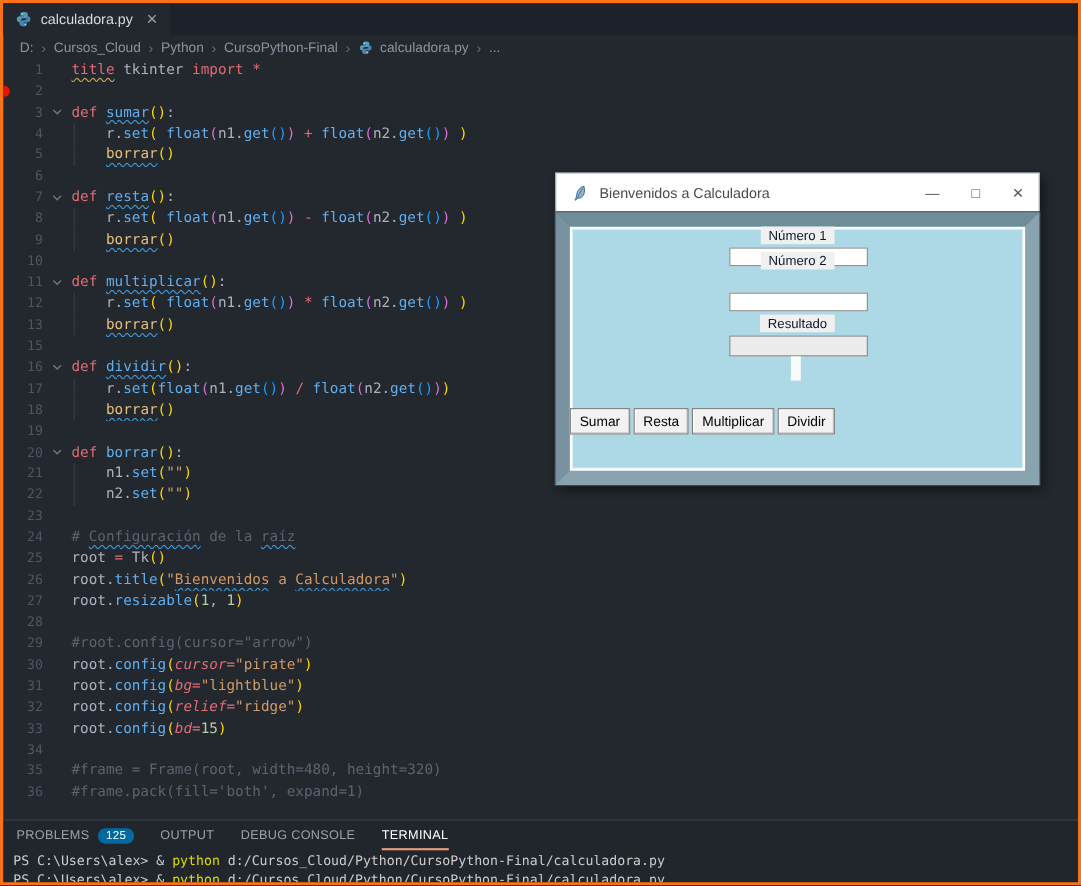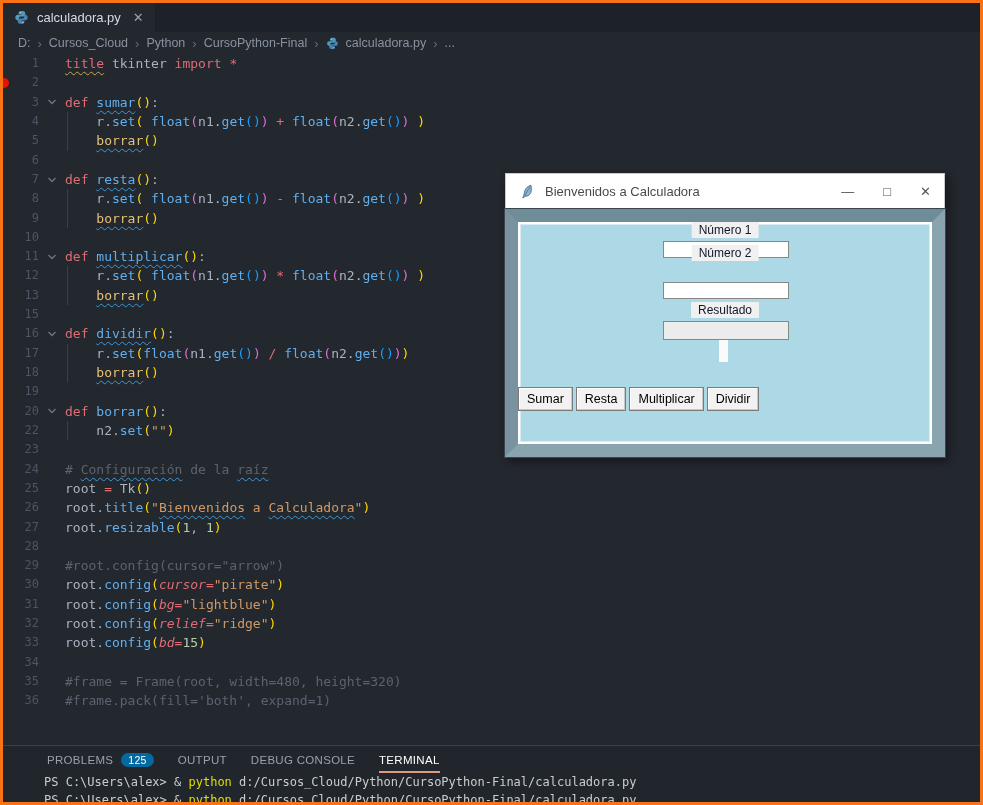--- a/index.html
+++ b/index.html
@@ -30,32 +30,32 @@
   .breakpoint{position:absolute;left:-4px;width:10px;height:10px;border-radius:50%;
         background:#e51400;}
   .id{color:#abb2bf}.kw{color:#e06c75}.fn{color:#61afef}.fy{color:#e5c07b}
   .str{color:#d19a66}.num{color:#b5cea8}.cmt{color:#5c6370}
   .b1{color:#ffd700}.b2{color:#da70d6}.b3{color:#179fff}
   .it{font-style:italic}
   .wb{text-decoration:underline wavy #3e9ad6 1px;text-underline-offset:3px;}
   .wy{text-decoration:underline wavy #c8a94e 1px;text-underline-offset:3px;}
   
   .panel{position:absolute;left:0;right:0;bottom:0;height:56px;background:#21252c;
-         border-top:1px solid #394049;overflow:hidden;padding-left:32px;}
+         border-top:1px solid #394049;overflow:hidden;}
   .ptabs{display:flex;align-items:center;height:27px;padding-left:12px;gap:24px;
          font-size:11.5px;color:#9aa1ab;letter-spacing:.3px;}
   .ptab{display:flex;align-items:center;gap:8px;height:100%;box-sizing:border-box;
         padding-top:2px;border-bottom:2px solid transparent;}
   .ptab.active{color:#ffffff;border-bottom-color:#e2987a;}
   .badge{background:#0369a1;color:#fff;border-radius:9px;padding:1px 7px;font-size:10.5px;}
   .term{font-family:"DejaVu Sans Mono",monospace;font-size:12px;color:#cccccc;
         line-height:18px;padding-left:9px;white-space:pre;}
   .t-y{color:#dede00}
   
-  .tkwin{position:absolute;left:502px;top:154px;width:440px;box-shadow:3px 4px 9px rgba(0,0,0,.45);margin-top:16px;}
+  .tkwin{position:absolute;left:502px;top:154px;width:440px;box-shadow:3px 4px 9px rgba(0,0,0,.45);}
   .tktitle{height:36px;background:#ffffff;display:flex;align-items:center;gap:11px;
            padding:0 13px;border:1px solid #c3cad0;border-bottom:none;box-sizing:border-box;
            font-size:13px;color:#4a4a4a;}
   .tktitle .t{flex:1;}
   .tkctrl{display:flex;gap:29px;color:#555;font-size:13px;}
   .tkctrl span{cursor:default;}
   .tkbody{position:relative;height:248px;box-sizing:border-box;background:#add8e6;
           border:13px solid #7e98a4;border-top-color:#6f8c99;border-left-color:#78929f;
           border-right-color:#8aa4af;border-bottom-color:#8aa4af;
           box-shadow:inset 0 0 0 2px #ffffff, inset 0 0 0 3px #d9ebf2;
@@ -136,20 +136,21 @@
       <div class="cline"><span class="ln">15</span><span class="fold"></span><span class="code"></span></div>
       <div class="cline"><span class="ln">16</span><span class="fold"><svg width="10" height="10" viewBox="0 0 10 10">
             <path d="M1.5 3l3.5 3.5L8.5 3" stroke="#6e7681" fill="none" stroke-width="1.3"></path>
           </svg></span><span class="code"><span class="kw">def </span><span class="fn wb">dividir</span><span class="b1">(</span><span class="b1">)</span><span class="id">:</span></span></div>
       <div class="cline guide"><span class="ln">17</span><span class="fold"></span><span class="code"><span class="id">    r.</span><span class="fn">set</span><span class="b1">(</span><span class="fn">float</span><span class="b2">(</span><span class="id">n1.</span><span class="fn">get</span><span class="b3">(</span><span class="b3">)</span><span class="b2">)</span><span class="kw"> / </span><span class="fn">float</span><span class="b2">(</span><span class="id">n2.</span><span class="fn">get</span><span class="b3">(</span><span class="b3">)</span><span class="b2">)</span><span class="b1">)</span></span></div>
       <div class="cline guide"><span class="ln">18</span><span class="fold"></span><span class="code"><span class="id">    </span><span class="fy wb">borrar</span><span class="b1">(</span><span class="b1">)</span></span></div>
       <div class="cline"><span class="ln">19</span><span class="fold"></span><span class="code"></span></div>
       <div class="cline"><span class="ln">20</span><span class="fold"><svg width="10" height="10" viewBox="0 0 10 10">
             <path d="M1.5 3l3.5 3.5L8.5 3" stroke="#6e7681" fill="none" stroke-width="1.3"></path>
           </svg></span><span class="code"><span class="kw">def </span><span class="fn">borrar</span><span class="b1">(</span><span class="b1">)</span><span class="id">:</span></span></div>
+      <div class="cline guide"><span class="ln">21</span><span class="fold"></span><span class="code"><span class="id">    n1.</span><span class="fn">set</span><span class="b1">(</span><span class="str">""</span><span class="b1">)</span></span></div>
       <div class="cline guide"><span class="ln">22</span><span class="fold"></span><span class="code"><span class="id">    n2.</span><span class="fn">set</span><span class="b1">(</span><span class="str">""</span><span class="b1">)</span></span></div>
       <div class="cline"><span class="ln">23</span><span class="fold"></span><span class="code"></span></div>
       <div class="cline"><span class="ln">24</span><span class="fold"></span><span class="code"><span class="cmt"># </span><span class="cmt wb">Configuración</span><span class="cmt"> de la </span><span class="cmt wb">raíz</span></span></div>
       <div class="cline"><span class="ln">25</span><span class="fold"></span><span class="code"><span class="id">root </span><span class="kw">=</span><span class="id"> Tk</span><span class="b1">(</span><span class="b1">)</span></span></div>
       <div class="cline"><span class="ln">26</span><span class="fold"></span><span class="code"><span class="id">root.</span><span class="fn">title</span><span class="b1">(</span><span class="str">"</span><span class="str wb">Bienvenidos</span><span class="str"> a </span><span class="str wb">Calculadora</span><span class="str">"</span><span class="b1">)</span></span></div>
       <div class="cline"><span class="ln">27</span><span class="fold"></span><span class="code"><span class="id">root.</span><span class="fn">resizable</span><span class="b1">(</span><span class="num">1</span><span class="id">, </span><span class="num">1</span><span class="b1">)</span></span></div>
       <div class="cline"><span class="ln">28</span><span class="fold"></span></div>
       <div class="cline"><span class="ln">29</span><span class="fold"></span><span class="code"><span class="cmt">#root.config(cursor="arrow")</span></span></div>
       <div class="cline"><span class="ln">30</span><span class="fold"></span><span class="code"><span class="id">root.</span><span class="fn">config</span><span class="b1">(</span><span class="kw it">cursor=</span><span class="str">"pirate"</span><span class="b1">)</span></span></div>
       <div class="cline"><span class="ln">31</span><span class="fold"></span><span class="code"><span class="id">root.</span><span class="fn">config</span><span class="b1">(</span><span class="kw it">bg=</span><span class="str">"lightblue"</span><span class="b1">)</span></span></div>

